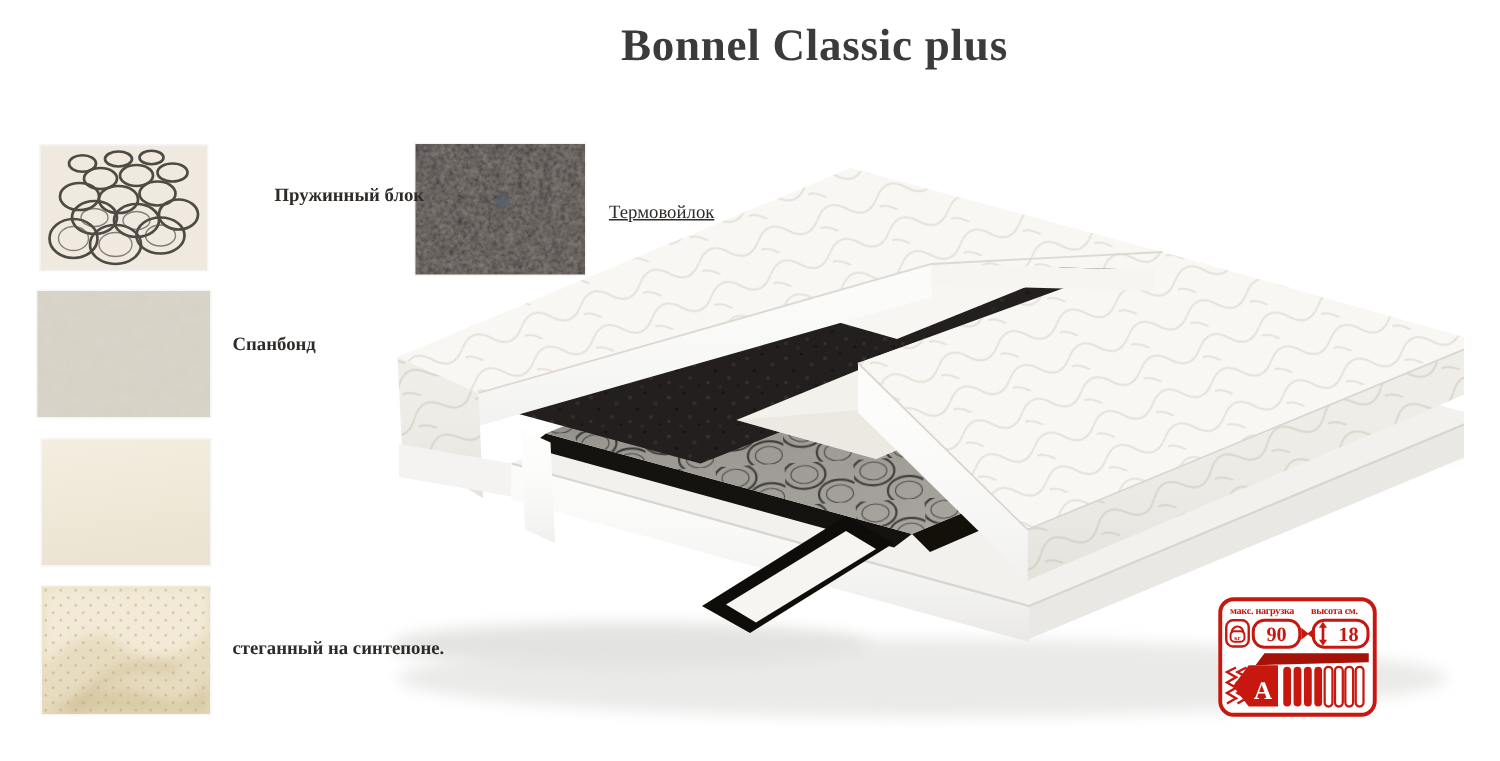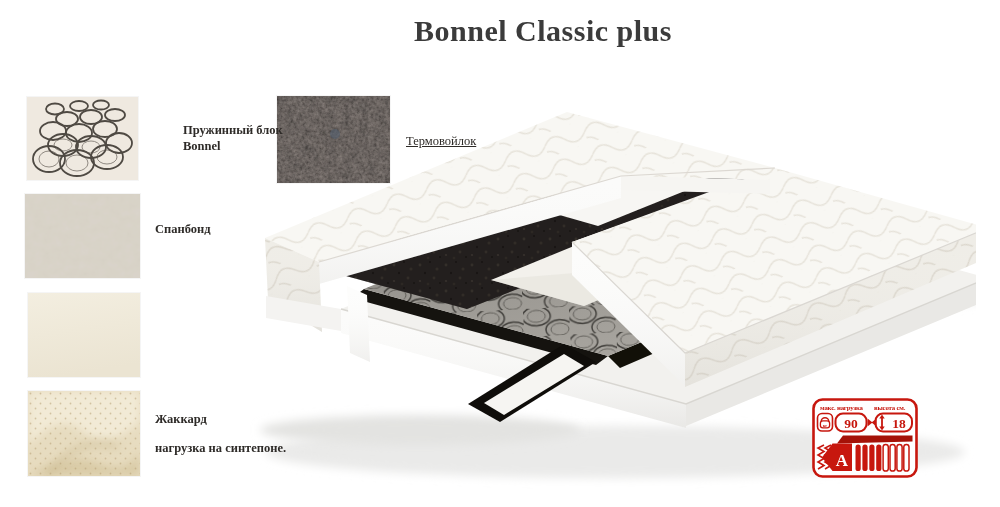--- a/index.html
+++ b/index.html
@@ -226,28 +226,26 @@
       </defs>
       <rect width="113" height="87" fill="#564f4a"></rect>
       <rect width="113" height="87" filter="url(#feltd)" opacity="0.8"></rect>
       <rect width="113" height="87" filter="url(#feltn)" opacity="0.45"></rect>
       <circle cx="58" cy="38" r="5" fill="#4a5a6e" opacity="0.5"></circle>
     </svg>
   </div>
 
   <div class="mat-label" style="left:155px; top:122px;margin-left:28px;">
     <span class="ln">Пружинный блок</span>
-    <span class="ln">Bonnel</span>
   </div>
   <div class="mat-label" style="left:155px; top:221px;">
     <span class="ln">Спанбонд</span>
   </div>
   <div class="mat-label gap2" style="left:155px; top:411px; width:165px;">
-    <span class="ln">Жаккард</span>
-    <span class="ln ln2">нагрузка на синтепоне.</span>
+    <span class="ln ln2">стеганный на синтепоне.</span>
   </div>
   <div class="mat-label normal" style="left:406px; top:133px;">
     <span class="ln">Термовойлок</span>
   </div>
 
   <div class="badge">
     <svg width="106" height="80" viewBox="0 0 106 80">
       <rect x="1.5" y="1.5" width="103" height="77" rx="9" fill="#ffffff" stroke="#c7170e" stroke-width="2.6"></rect>
       <text x="8" y="11.5" font-size="6.8" font-weight="bold" fill="#c7170e" letter-spacing="-0.2">макс. нагрузка</text>
       <text x="62" y="11.5" font-size="6.8" font-weight="bold" fill="#c7170e" letter-spacing="-0.2">высота см.</text>

